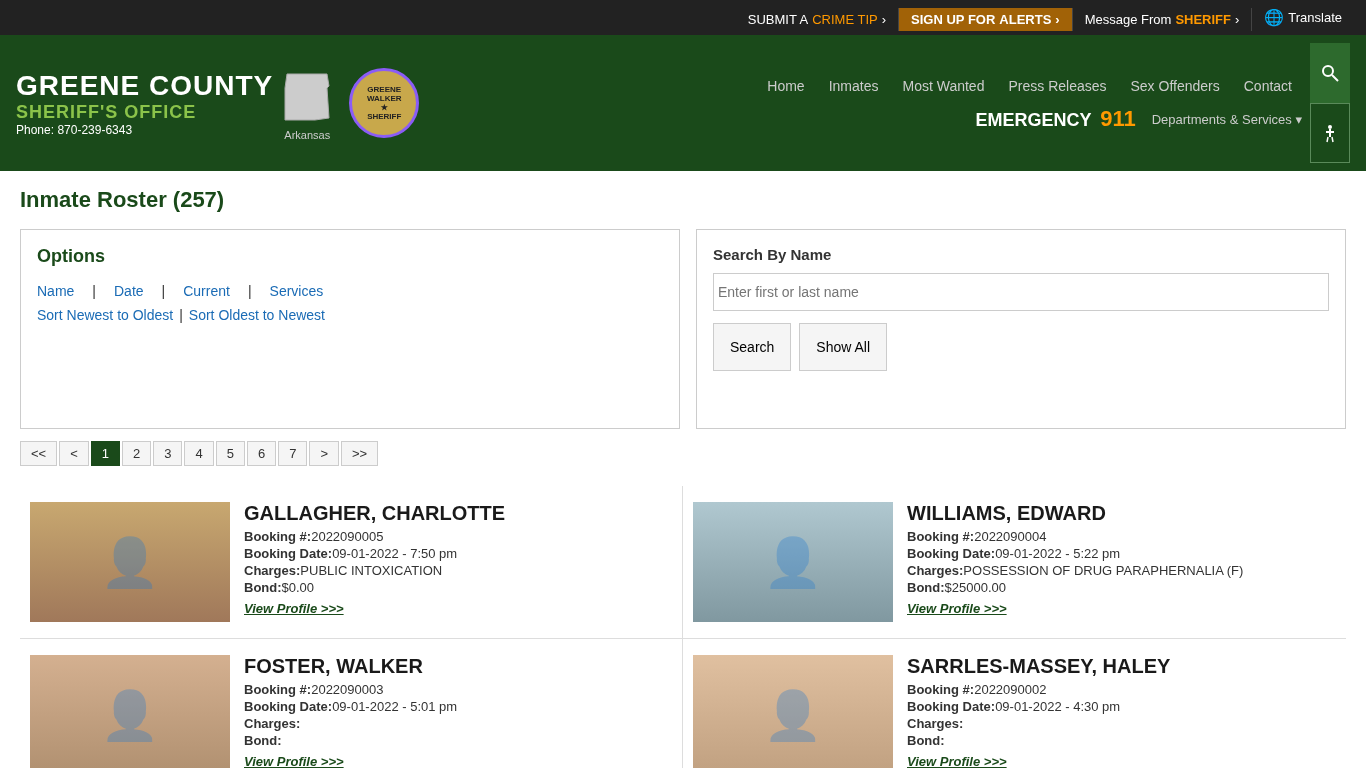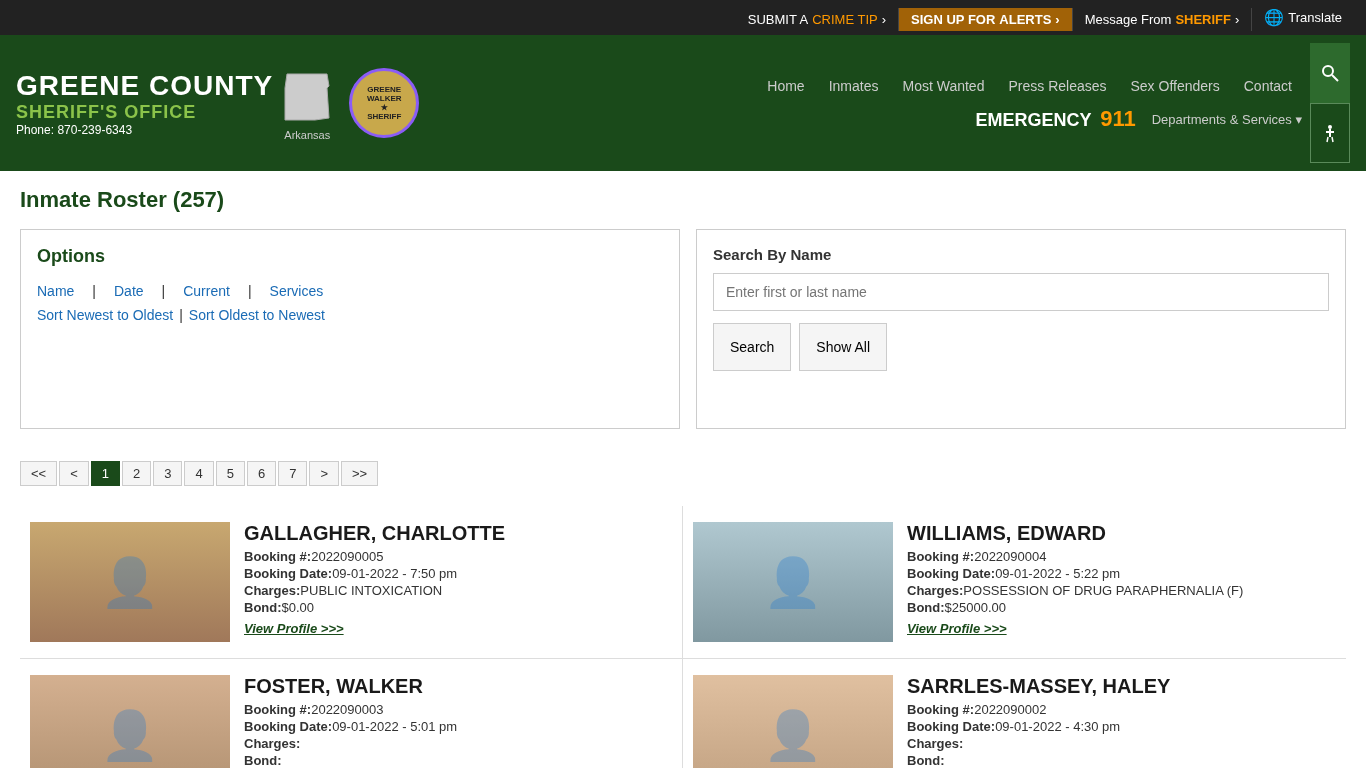--- a/index.html
+++ b/index.html
@@ -53,21 +53,21 @@
     .access-icon-btn { width: 40px; height: 60px; background: #1a4a1a; display: flex; align-items: center; justify-content: center; cursor: pointer; border: 1px solid #5a8a5a; }
 
     .header-nav-section { display: flex; flex-direction: column; align-items: flex-end; }
 
     
     .page-content { padding: 16px 20px; }
 
     .page-title { font-size: 22px; font-weight: bold; color: #1a4a1a; margin-bottom: 16px; }
 
     
-    .options-search-row { display: flex; gap: 16px; margin-bottom: 32px; }
+    .options-search-row { display: flex; gap: 16px; margin-bottom: 12px; }
 
     .options-box {
       border: 1px solid #ccc;
       padding: 16px;
       flex: 0 0 660px;
       min-height: 200px;
     }
     .options-title { font-size: 18px; font-weight: bold; color: #1a4a1a; margin-bottom: 16px; }
     .options-links { display: flex; gap: 12px; align-items: center; margin-bottom: 8px; font-size: 14px; }
     .options-link { color: #1a6bb5; text-decoration: none; cursor: pointer; }
@@ -75,21 +75,21 @@
     .options-sort { display: flex; gap: 0; align-items: center; font-size: 14px; }
 
     .search-box {
       border: 1px solid #ccc;
       padding: 16px;
       flex: 1;
     }
     .search-box-title { font-size: 15px; font-weight: bold; margin-bottom: 10px; }
     .search-input {
       width: 100%;
-      padding: 10px 12px;
+      padding: 10px 4px;
       border: 1px solid #ccc;
       font-size: 14px;
       margin-bottom: 12px;
       color: #999;
     }
     .search-buttons { display: flex; gap: 8px; }
     .btn {
       padding: 15px 16px;
       border: 1px solid #ccc;
       background: #f5f5f5;

